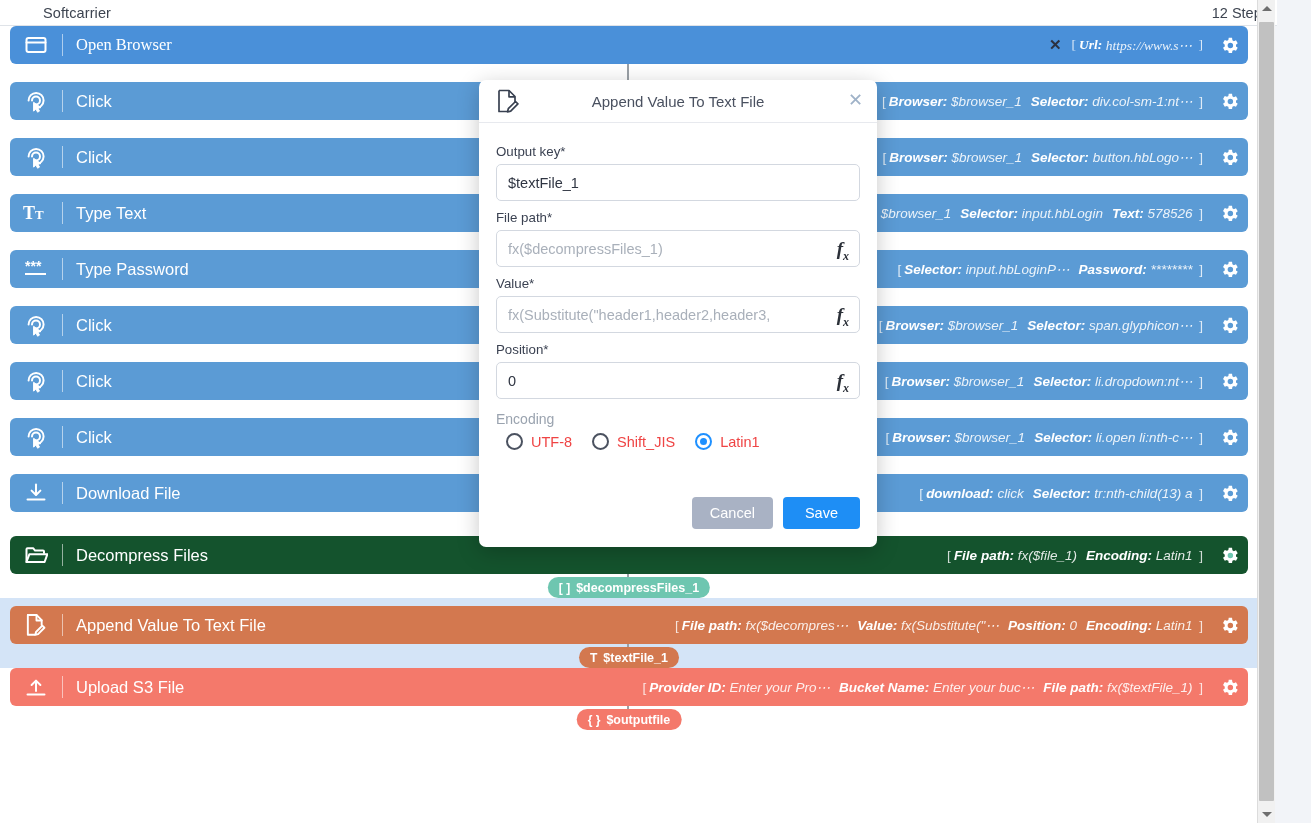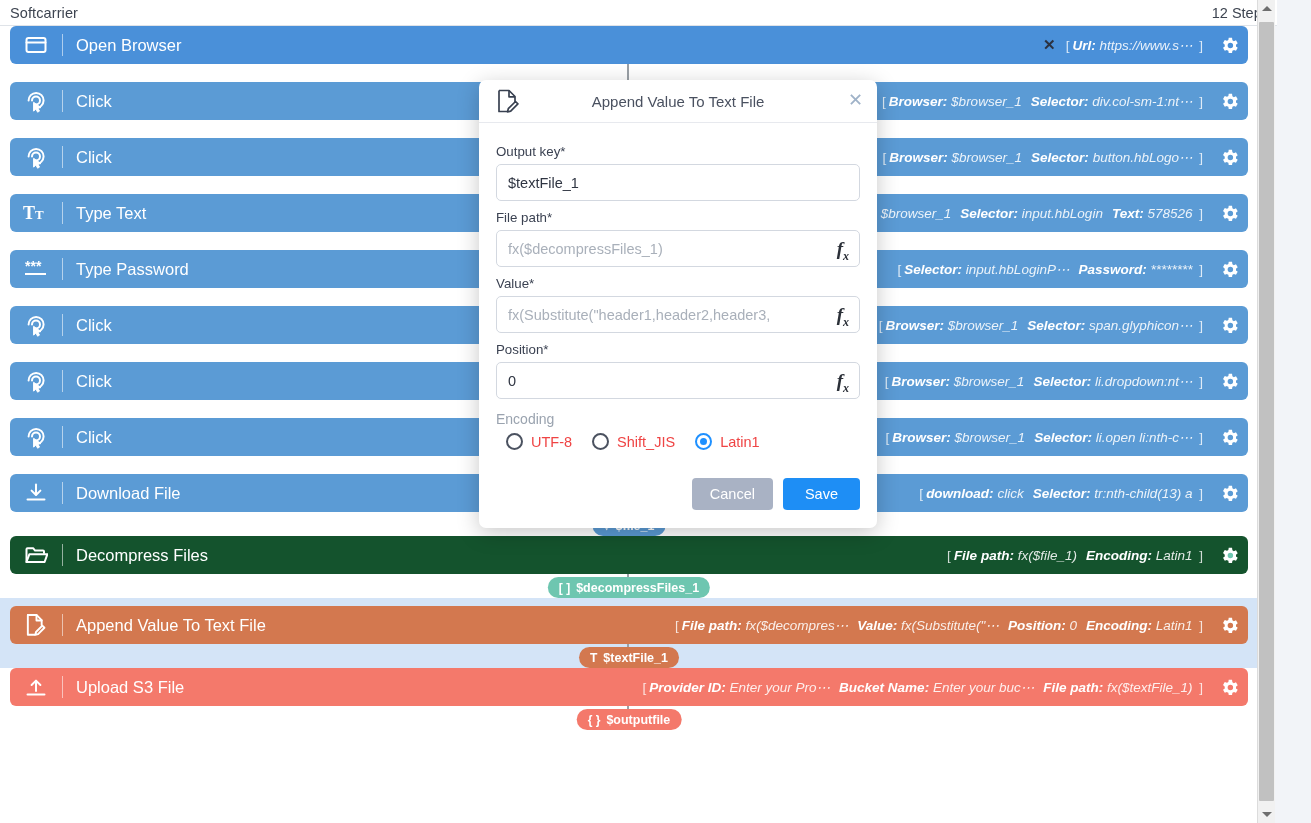--- a/index.html
+++ b/index.html
@@ -29,20 +29,21 @@
     border-bottom: 1px solid #dfe3e8;
     display: flex;
     align-items: center;
     justify-content: space-between;
     padding: 0 8px 0 10px;
   }
   #topbar .title {
     font-size: 14.5px;
     color: #3d4450;
     letter-spacing: .1px;
+    margin-left: 33px;
   }
   #topbar .steps {
     font-size: 14.5px;
     color: #3d4450;
   }
 
   
   #canvas {
     position: absolute;
     left: 0; top: 26px;
@@ -273,37 +274,38 @@
     padding: 12px 17px 18px 17px;
   }
   .btn {
     border: none;
     border-radius: 4px;
     font-size: 14.5px;
     color: #fff;
     padding: 8px 18px;
     cursor: pointer;
     font-family: "Liberation Sans", sans-serif;
+    margin-top: 19px;
   }
   .btn.cancel { background: #a9b2c4; }
   .btn.save { background: #1e8ef5; padding: 8px 22px; }
 </style>
 </head>
 <body>
 
 <div id="app">
 
   <div id="topbar">
     <span class="title">Softcarrier</span>
     <span class="steps">12 Steps</span>
   </div>
 
   <div id="canvas">
       <div class="step-band">
-        <div class="step-row" style="background: rgb(74, 144, 217);">
+        <div class="step-row" style="background: rgb(74, 144, 217); font-family: Liberation Serif, serif;">
           <div class="icon-box">
             <svg width="24" height="24" viewBox="0 0 24 24">
               <rect x="2.5" y="5" width="19" height="14" rx="2" stroke="#ffffff" fill="none" stroke-width="2" stroke-linecap="round" stroke-linejoin="round"></rect>
               <line x1="2.5" y1="9.5" x2="21.5" y2="9.5" stroke="#ffffff" fill="none" stroke-width="2" stroke-linecap="round" stroke-linejoin="round"></line>
             </svg>
           </div>
           <div class="divider"></div>
           <div class="label">Open Browser</div>
           <div class="spacer"></div>
           <div class="params"><span class="closex">✕</span><span class="br">[</span><span class=""></span><span class="k">Url:</span>&nbsp;<span class="v">https://www.s⋯</span><span class="br">&nbsp;]</span></div>

